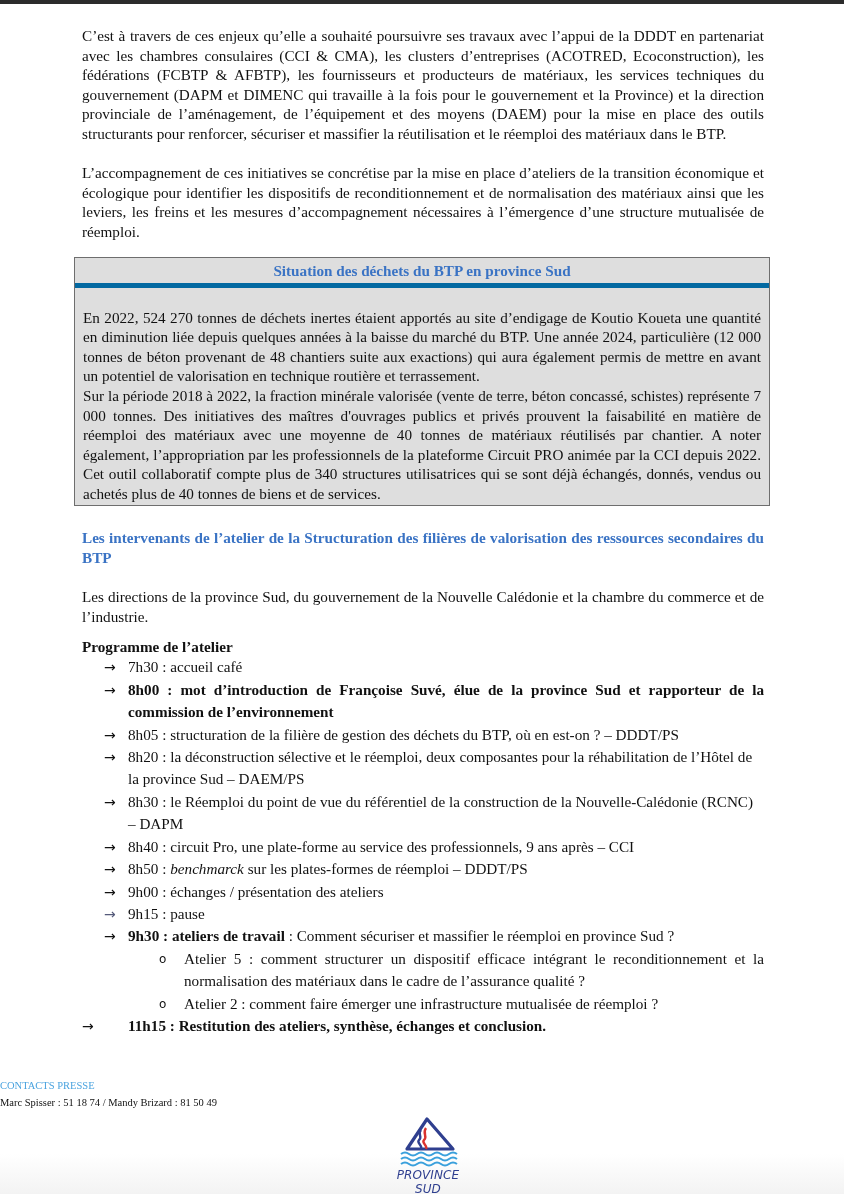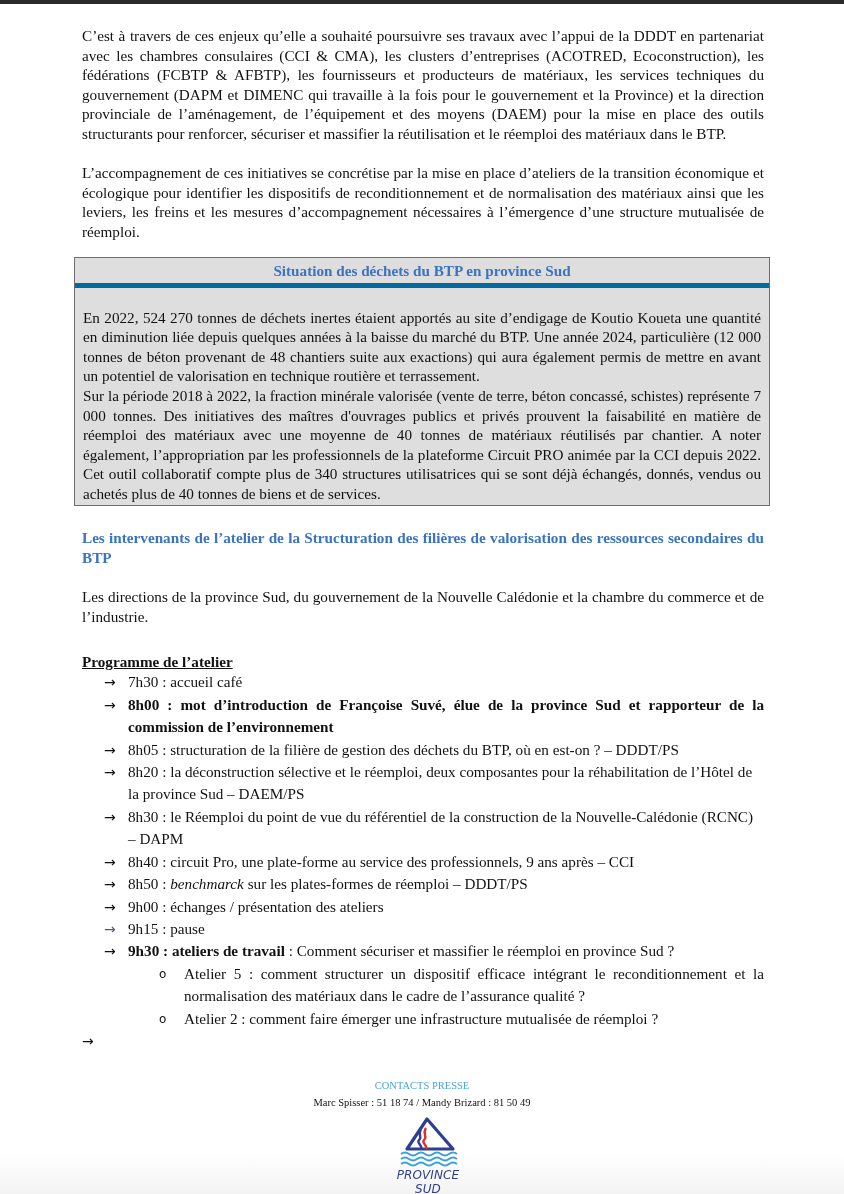--- a/index.html
+++ b/index.html
@@ -43,21 +43,21 @@
   .box-spacer { height: 20px; }
   .box p { line-height: 19.6px; }
 
   .section-title {
     margin-top: 22px; font-weight: bold; color: #3a73c4;
     text-align: justify; line-height: 19.6px;
   }
   .intervenants { margin-top: 19.6px; }
 
   .prog-title {
-    margin-top: 27px; font-weight: bold; text-decoration: underline;
+    margin-top: 12px; font-weight: bold; 
     line-height: 18px;
   }
   ul.prog { list-style: none; margin: 0; padding: 0; }
   ul.prog > li {
     position: relative; padding-left: 46px; line-height: 22.4px;
   }
   .arrow {
     position: absolute; left: 22px; top: 0; font-family: "DejaVu Sans", sans-serif;
     font-size: 14px;
   }
@@ -68,21 +68,21 @@
     position: absolute; left: 77px; top: 0; font-family: "DejaVu Sans", sans-serif; font-size: 12px;
   }
   li.last { padding-left: 22px !important; }
   li.last .arrow { left: 0; }
   li.last .txt { padding-left: 24px; }
   b { font-weight: bold; }
   i { }
 
   .contacts {
     position: absolute; left: 0; width: 844px; top: 1075px;
-    text-align: center; font-size: 10.5px; line-height: 14px;
+    text-align: left; font-size: 10.5px; line-height: 14px;
   }
   .contacts-title { color: #4aa3df; }
   .contacts-line { color: #111; margin-top: 3px; }
   .logo {
     position: absolute; left: 393px; top: 1112px; width: 70px; height: 64px;
   }
   .logo-text {
     position: absolute; left: 0; top: 52px; width: 70px; text-align: center;
     font-family: "DejaVu Sans", sans-serif; font-style: italic; font-size: 12px;
     color: #2f3f8f; letter-spacing: 0.1px;
@@ -117,21 +117,21 @@
       <li><span class="arrow">→</span><span>8h40 : circuit Pro, une plate-forme au service des professionnels, 9 ans après – CCI</span></li>
       <li><span class="arrow">→</span><span>8h50 : </span><i>benchmarck</i><span> sur les plates-formes de réemploi – DDDT/PS</span></li>
       <li><span class="arrow">→</span><span>9h00 : échanges / présentation des ateliers</span></li>
       <li><span class="arrow pale">→</span><span>9h15 : pause</span></li>
       <li><span class="arrow">→</span><b>9h30 : ateliers de travail</b><span> : Comment sécuriser et massifier le réemploi en province Sud ?</span>
         <ul class="sub" style="margin-left:-46px">
           <li><span class="bullet">o</span><span>Atelier 5 : comment structurer un dispositif efficace intégrant le reconditionnement et la normalisation des matériaux dans le cadre de l’assurance qualité ?</span></li>
           <li><span class="bullet">o</span><span>Atelier 2 : comment faire émerger une infrastructure mutualisée de réemploi ?</span></li>
         </ul>
       </li>
-      <li class="last"><span class="arrow">→</span></li>
+      <li class="last"><span class="arrow">→</span><b class="txt">11h15 : Restitution des ateliers, synthèse, échanges et conclusion.</b></li>
     </ul>
   </div>
 
   <div class="contacts">
     <div class="contacts-title">CONTACTS PRESSE</div>
     <div class="contacts-line">Marc Spisser : 51 18 74 / Mandy Brizard :  81 50 49</div>
   </div>
 
   <div class="logo">
     <svg width="70" height="52" viewBox="0 0 70 52">

